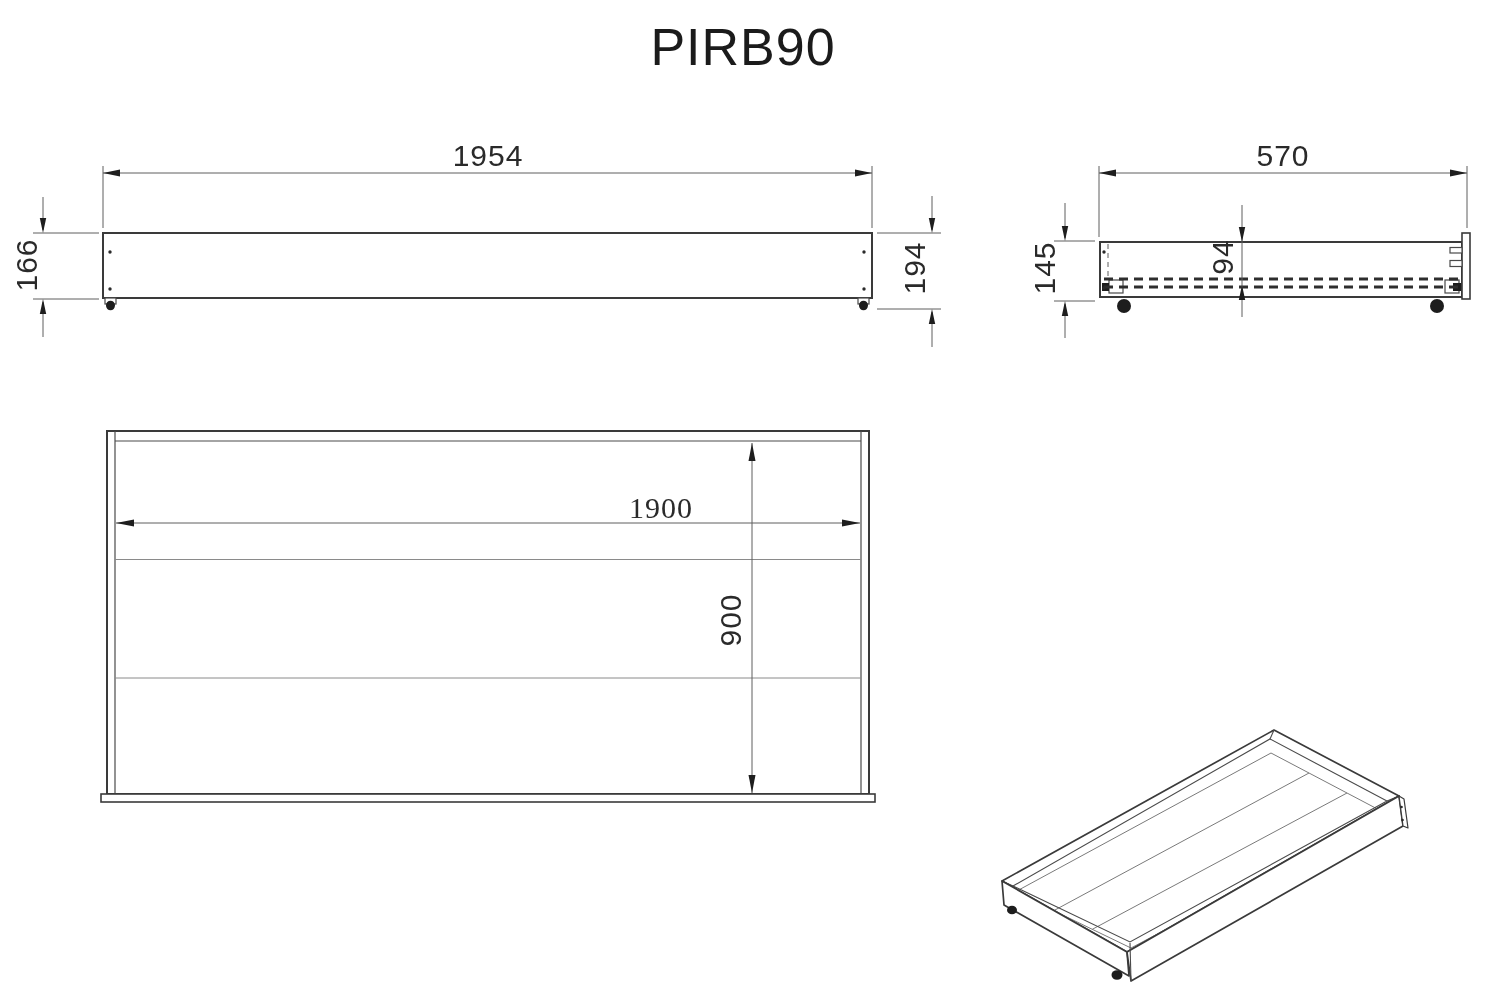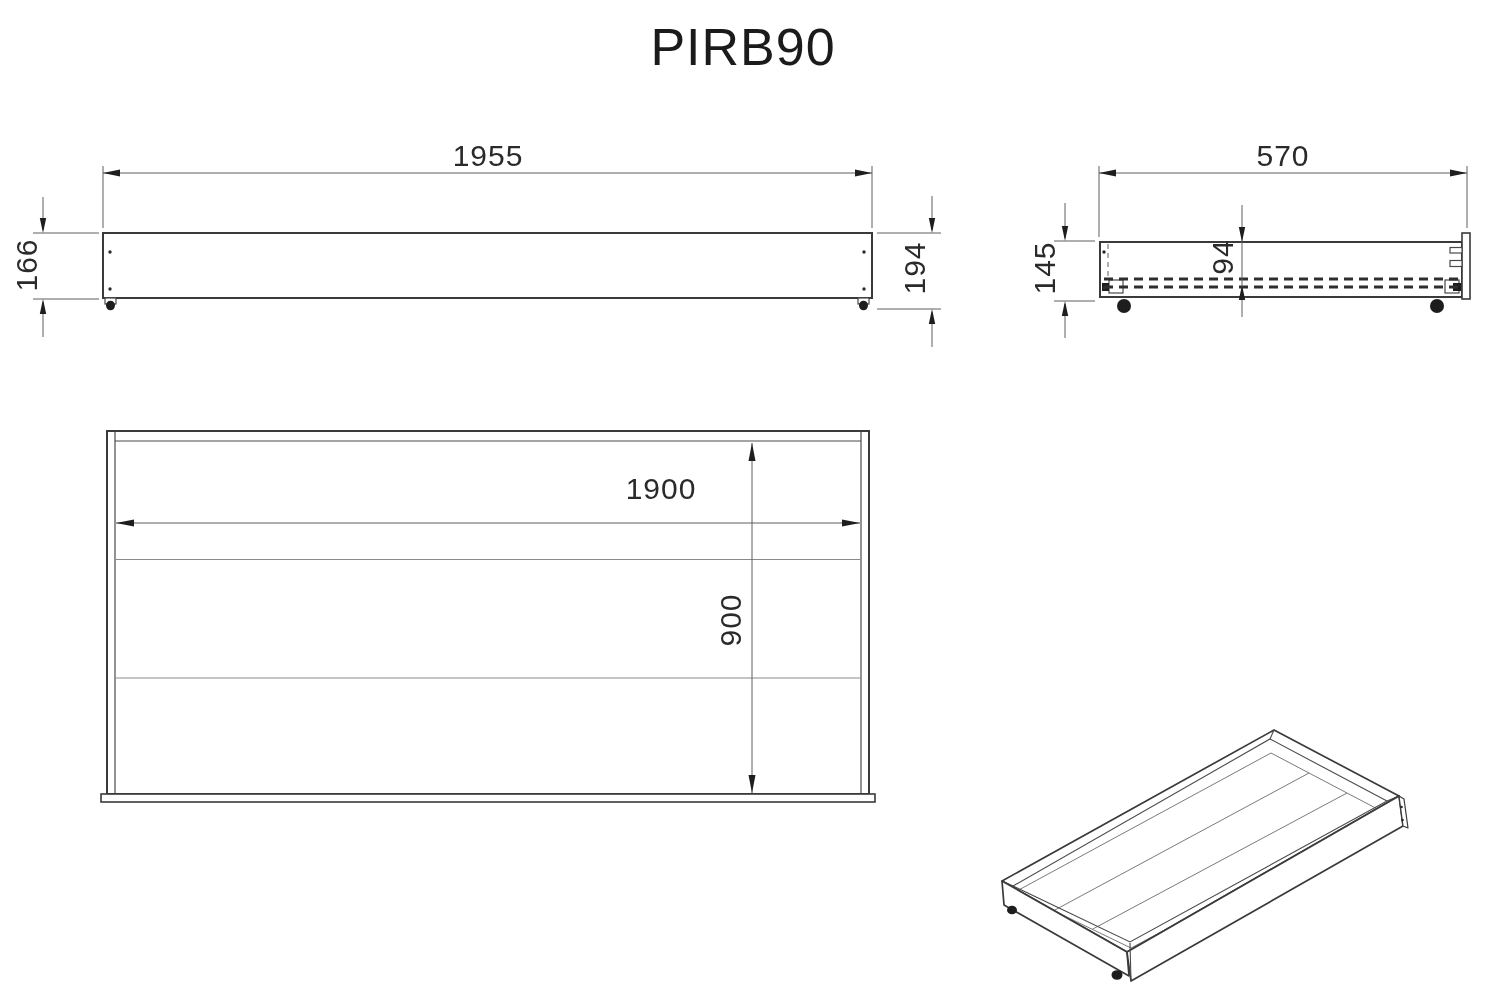--- a/index.html
+++ b/index.html
@@ -175,24 +175,24 @@
       <circle class="dot" cx="1402.5" cy="820" r="1.3"></circle>
       <line class="isoinner" x1="1130" y1="943" x2="1131" y2="981"></line>
 
       <ellipse class="wheel" cx="1012" cy="910" rx="5" ry="4.3"></ellipse>
       <ellipse class="wheel" cx="1117" cy="975" rx="5.5" ry="4.8"></ellipse>
     </g>
   </svg>
 
   <div class="title-label" style="left:743px;top:38px;margin-top:9px;">PIRB90</div>
 
-  <div class="dim-label" style="left:488px;top:156px;">1955</div>
+  <div class="dim-label" style="left:488px;top:156px;">1954</div>
   <div class="dim-label rot" style="left:27px;top:265px;">166</div>
   <div class="dim-label rot" style="left:915px;top:268px;">194</div>
 
   <div class="dim-label" style="left:1283px;top:156px;">570</div>
   <div class="dim-label rot" style="left:1045px;top:268px;">145</div>
   <div class="dim-label rot" style="left:1223px;top:257px;">94</div>
 
-  <div class="dim-label" style="left:661px;top:489px;">1900</div>
+  <div class="dim-label" style="left:661px;top:508px;font-family:Liberation Serif, serif;">1900</div>
   <div class="dim-label rot" style="left:731px;top:620px;">900</div>
 
 </div>
 
 </body></html>

